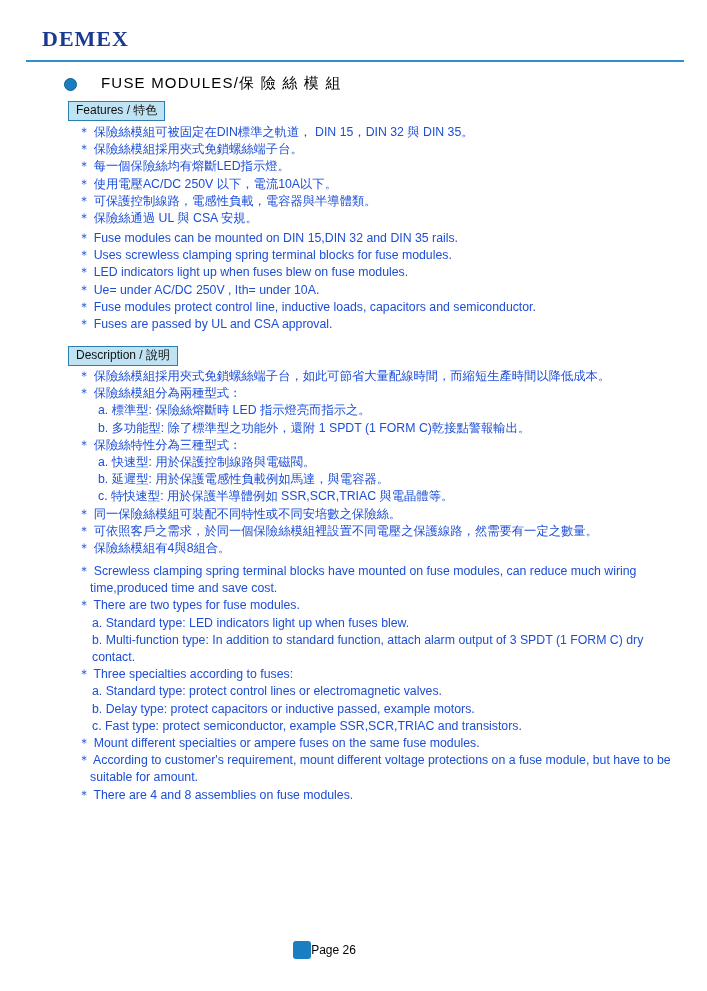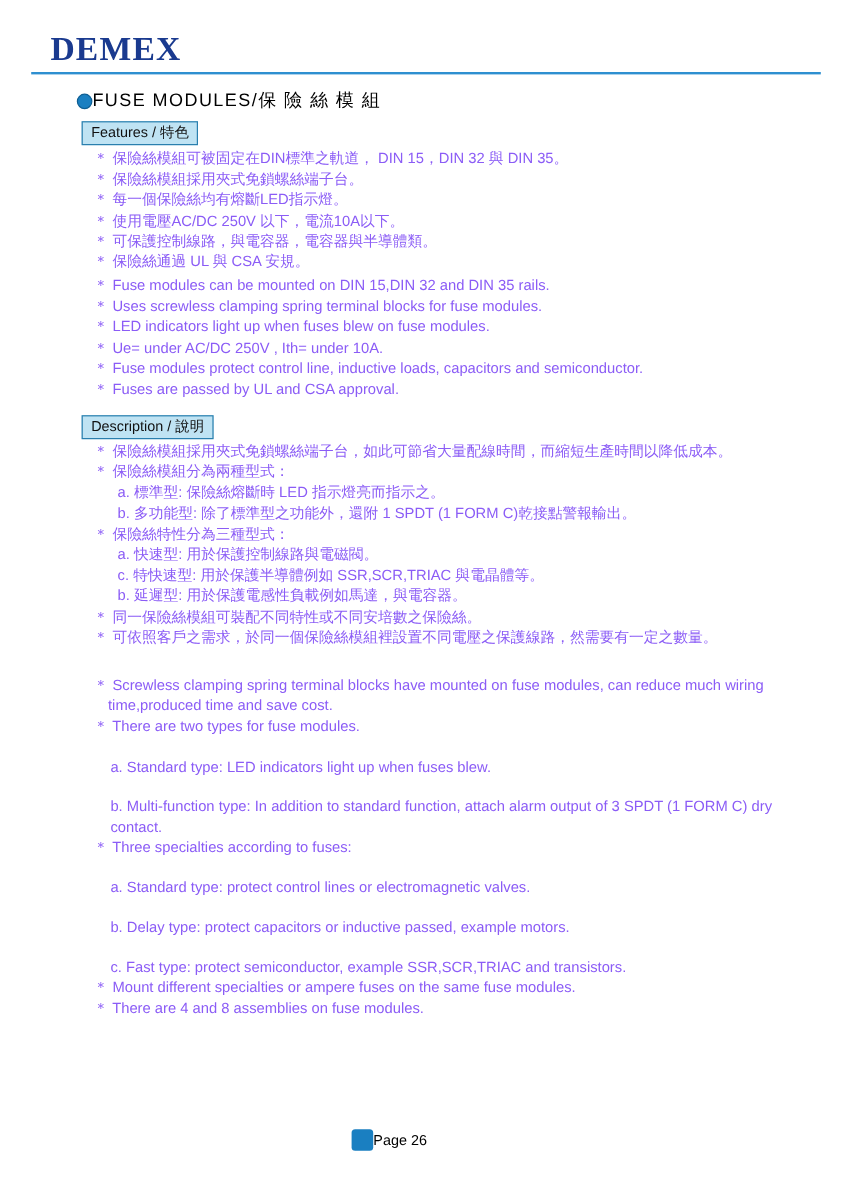--- a/index.html
+++ b/index.html
@@ -22,41 +22,41 @@
     box-sizing: border-box;
   }
 
   
   .brand {
     position: absolute;
     left: 42px;
     top: 26px;
     font-family: "Liberation Serif", serif;
     font-weight: bold;
-    font-size: 28px;
+    font-size: 22px;
     letter-spacing: 1px;
     color: #1a3a8f;
   }
   .header-rule {
     position: absolute;
     left: 26px;
     top: 60px;
     width: 658px;
     height: 2px;
     background: #2e8fd0;
   }
 
   
   .title-row {
     position: absolute;
     left: 64px;
     top: 74px;
     display: flex;
     align-items: center;
-    gap: 0;
+    gap: 24px;
   }
   .bullet-dot {
     width: 11px;
     height: 11px;
     border-radius: 50%;
     background: #1a7fc1;
     border: 1px solid #0d5e93;
     display: inline-block;
     position: relative;
     top: 1px;
@@ -78,30 +78,30 @@
     line-height: 1.1;
   }
   #features-head { left: 68px; top: 101px; }
   #description-head { left: 68px; top: 346px; }
 
   
   .block {
     position: absolute;
     font-size: 12.3px;
     line-height: 17.2px;
-    color: #8b5cf6;
+    color: #1d4ed8;
   }
   .block .ln {
     white-space: pre;
   }
   .block .ln.wrap {
     white-space: normal;
   }
   .indent1 { padding-left: 20px; }
-  .indent2 { padding-left: 14px; margin-top: 16px; }
+  .indent2 { padding-left: 14px; }
   .hang {
     padding-left: 12px;
     text-indent: -12px;
   }
 
   #features-cn { left: 78px; top: 124px; width: 600px; }
   #features-en { left: 78px; top: 230px; width: 600px; font-size: 12.3px; }
   #desc-cn { left: 78px; top: 368px; width: 600px; }
   #desc-en { left: 78px; top: 563px; width: 595px; }
 
@@ -147,21 +147,21 @@
     <span class="title-text">FUSE MODULES/保 險 絲 模 組</span>
   </div>
 
   <div class="section-head" id="features-head">Features / 特色</div>
 
   <div class="block" id="features-cn">
     <div class="ln">＊ 保險絲模組可被固定在DIN標準之軌道， DIN 15，DIN 32 與 DIN 35。</div>
     <div class="ln">＊ 保險絲模組採用夾式免鎖螺絲端子台。</div>
     <div class="ln">＊ 每一個保險絲均有熔斷LED指示燈。</div>
     <div class="ln">＊ 使用電壓AC/DC 250V 以下，電流10A以下。</div>
-    <div class="ln">＊ 可保護控制線路，與電容器，電容器與半導體類。</div>
+    <div class="ln">＊ 可保護控制線路，電感性負載，電容器與半導體類。</div>
     <div class="ln">＊ 保險絲通過 UL 與 CSA 安規。</div>
   </div>
 
   <div class="block" id="features-en">
     <div class="ln">＊ Fuse modules can be mounted on DIN 15,DIN 32 and DIN 35 rails.</div>
     <div class="ln">＊ Uses screwless clamping spring terminal blocks for fuse modules.</div>
     <div class="ln">＊ LED indicators light up when fuses blew on fuse modules.</div>
     <div class="ln">＊ Ue= under AC/DC 250V , Ith= under 10A.</div>
     <div class="ln">＊ Fuse modules protect control line, inductive loads, capacitors and semiconductor.</div>
     <div class="ln">＊ Fuses are passed by UL and CSA approval.</div>
@@ -169,36 +169,38 @@
 
   <div class="section-head" id="description-head">Description / 說明</div>
 
   <div class="block" id="desc-cn">
     <div class="ln">＊ 保險絲模組採用夾式免鎖螺絲端子台，如此可節省大量配線時間，而縮短生產時間以降低成本。</div>
     <div class="ln">＊ 保險絲模組分為兩種型式：</div>
     <div class="ln indent1">a. 標準型: 保險絲熔斷時 LED 指示燈亮而指示之。</div>
     <div class="ln indent1">b. 多功能型: 除了標準型之功能外，還附 1 SPDT (1 FORM C)乾接點警報輸出。</div>
     <div class="ln">＊ 保險絲特性分為三種型式：</div>
     <div class="ln indent1">a. 快速型: 用於保護控制線路與電磁閥。</div>
+    <div class="ln indent1">b. 延遲型: 用於保護電感性負載例如馬達，與電容器。</div>
     <div class="ln indent1">c. 特快速型: 用於保護半導體例如 SSR,SCR,TRIAC 與電晶體等。</div>
-    <div class="ln indent1">b. 延遲型: 用於保護電感性負載例如馬達，與電容器。</div>
     <div class="ln">＊ 同一保險絲模組可裝配不同特性或不同安培數之保險絲。</div>
     <div class="ln">＊ 可依照客戶之需求，於同一個保險絲模組裡設置不同電壓之保護線路，然需要有一定之數量。</div>
+    <div class="ln">＊ 保險絲模組有4與8組合。</div>
   </div>
 
   <div class="block" id="desc-en">
     <div class="ln wrap hang">＊ Screwless clamping spring terminal blocks have mounted on fuse modules, can reduce much wiring time,produced time and save cost.</div>
     <div class="ln wrap">＊ There are two types for fuse modules.</div>
     <div class="ln wrap indent2">a. Standard type: LED indicators light up when fuses blew.</div>
     <div class="ln wrap indent2">b. Multi-function type: In addition to standard function, attach alarm output of 3 SPDT (1 FORM C) dry contact.</div>
     <div class="ln wrap">＊ Three specialties according to fuses:</div>
     <div class="ln wrap indent2">a. Standard type: protect control lines or electromagnetic valves.</div>
     <div class="ln wrap indent2">b. Delay type: protect capacitors or inductive passed, example motors.</div>
     <div class="ln wrap indent2">c. Fast type: protect semiconductor, example SSR,SCR,TRIAC and transistors.</div>
     <div class="ln wrap">＊ Mount different specialties or ampere fuses on the same fuse modules.</div>
+    <div class="ln wrap hang">＊ According to customer's requirement, mount different voltage protections on a fuse module, but have to be suitable for amount.</div>
     <div class="ln wrap">＊ There are 4 and 8 assemblies on fuse modules.</div>
   </div>
 
   <div class="footer">
     <span class="footer-inner">
       <span class="footer-dot"></span>
       <span class="footer-label">Page 26</span>
     </span>
   </div>
 

